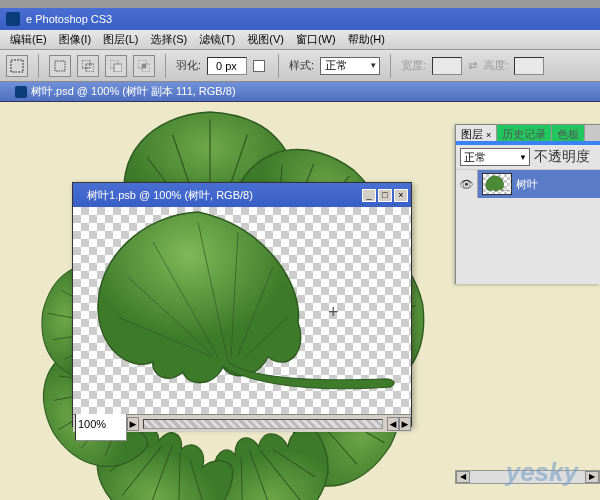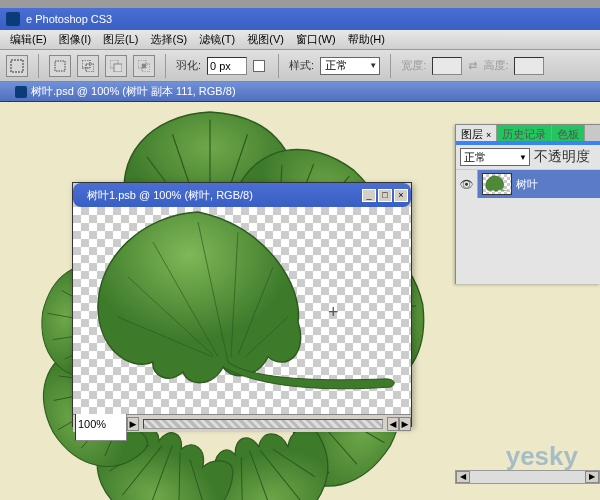--- a/index.html
+++ b/index.html
@@ -8,35 +8,35 @@
 .titlebar { height: 22px; background: linear-gradient(#4a6fd4, #3a5fc4); color: #fff; display: flex; align-items: center; padding: 0 6px; margin-top: 8px; }
 .titlebar .ps-icon { width: 14px; height: 14px; background: #0a3c7a; margin-right: 6px; display: inline-block; border-radius: 2px; }
 
 .menubar { height: 20px; background: linear-gradient(#e8e8e8, #d0d0d0); display: flex; align-items: center; padding: 0 4px; border-bottom: 1px solid #999; }
 .menubar span { padding: 0 6px; cursor: default; }
 
 .optionbar { height: 32px; background: linear-gradient(#e0e0e0, #c8c8c8); display: flex; align-items: center; padding: 0 6px; border-bottom: 1px solid #888; gap: 6px; }
 .tool-icon { width: 22px; height: 22px; background: #d8d8d8; border: 1px solid #888; display: flex; align-items: center; justify-content: center; }
 .sep { width: 1px; height: 24px; background: #999; margin: 0 4px; }
 .opt-label { color: #333; }
-.opt-input { width: 40px; height: 18px; background: #fff; border: 1px inset #888; padding: 0 2px; }
+.opt-input { width: 40px; height: 18px; background: #fff; border: 1px inset #888; padding: 0 8px; }
 .checkbox { width: 12px; height: 12px; background: #fff; border: 1px solid #666; display: inline-block; margin-right: 3px; }
 .combo { height: 18px; background: #fff; border: 1px solid #666; padding: 0 14px 0 4px; position: relative; display: flex; align-items: center; }
 .combo::after { content: "▼"; position: absolute; right: 2px; font-size: 8px; color: #333; }
 
 .doc-title { height: 20px; background: linear-gradient(#7090d8, #5070c0); color: #fff; display: flex; align-items: center; padding: 0 15px; border-bottom: 1px solid #335; }
 .doc-title .ps-icon { width: 12px; height: 12px; background: #0a3c7a; margin-right: 4px; border-radius: 2px; }
 
 .canvas-area { position: relative; width: 600px; height: 406px; background: #ece8c8; overflow: hidden; }
 .bg-leaves { position: absolute; left: -20px; top: -10px; width: 480px; height: 460px; }
 .bg-leaves svg { width: 100%; height: 100%; }
 
 
 .float-win { position: absolute; left: 72px; top: 80px; width: 340px; height: 245px; background: #d4d0c8; border: 1px solid #333; box-shadow: 2px 2px 6px rgba(0,0,0,.3); }
-.fw-title { height: 18px; background: linear-gradient(#4a6fd4, #3a5fc4); color: #fff; display: flex; align-items: center; padding: 12px 3px; border-radius: 8px; }
+.fw-title { height: 18px; background: linear-gradient(#4a6fd4, #3a5fc4); color: #fff; display: flex; align-items: center; padding: 12px 3px; }
 .fw-title .btns { margin-left: auto; display: flex; gap: 2px; }
 .fw-title .wbtn { width: 14px; height: 13px; background: #d4d0c8; border: 1px solid #fff; color: #000; font-size: 9px; display: flex; align-items: center; justify-content: center; line-height: 1; }
 .fw-canvas { position: relative; width: 338px; height: 207px; background: #fff; }
 .checker { position: absolute; inset: 0; background-image:
   linear-gradient(45deg,#ccc 25%,transparent 25%),linear-gradient(-45deg,#ccc 25%,transparent 25%),
   linear-gradient(45deg,transparent 75%,#ccc 75%),linear-gradient(-45deg,transparent 75%,#ccc 75%);
   background-size: 16px 16px; background-position: 0 0,0 8px,8px -8px,-8px 0; }
 .leaf-layer { position: absolute; inset: 0; }
 .crosshair { position: absolute; left: 255px; top: 95px; color: #555; font-size: 18px; pointer-events: none; }
 .fw-status { height: 18px; background: #d4d0c8; border-top: 1px solid #888; display: flex; align-items: center; }
@@ -60,21 +60,21 @@
 .thumb::before { content: ""; position: absolute; inset: 0; background-image:
   linear-gradient(45deg,#ccc 25%,transparent 25%),linear-gradient(-45deg,#ccc 25%,transparent 25%),
   linear-gradient(45deg,transparent 75%,#ccc 75%),linear-gradient(-45deg,transparent 75%,#ccc 75%);
   background-size: 6px 6px; background-position: 0 0,0 3px,3px -3px,-3px 0; }
 .thumb svg { position: absolute; inset: 0; }
 
 .scroll-h { position: absolute; bottom: 24px; right: 0; width: 145px; height: 14px; background: #ddd; border: 1px solid #999; }
 .scroll-h .sbtn { width: 14px; height: 12px; background: #d4d0c8; border: 1px solid #888; position: absolute; top: 0; font-size: 8px; text-align: center; }
 .scroll-h .sbtn.l { left: 0; } .scroll-h .sbtn.r { right: 0; }
 
-.watermark { position: absolute; right: 22px; bottom: 36px; color: rgba(120,160,200,.6); font-size: 26px; font-weight: bold; pointer-events: none; }
+.watermark { position: absolute; right: 22px; bottom: 20px; color: rgba(120,160,200,.6); font-size: 26px; font-style: italic; font-weight: bold; pointer-events: none; }
 </style>
 </head>
 <body>
 
 <div class="titlebar">
   <span class="ps-icon"></span>
   <span>e Photoshop CS3</span>
 </div>
 
 <div class="menubar">

